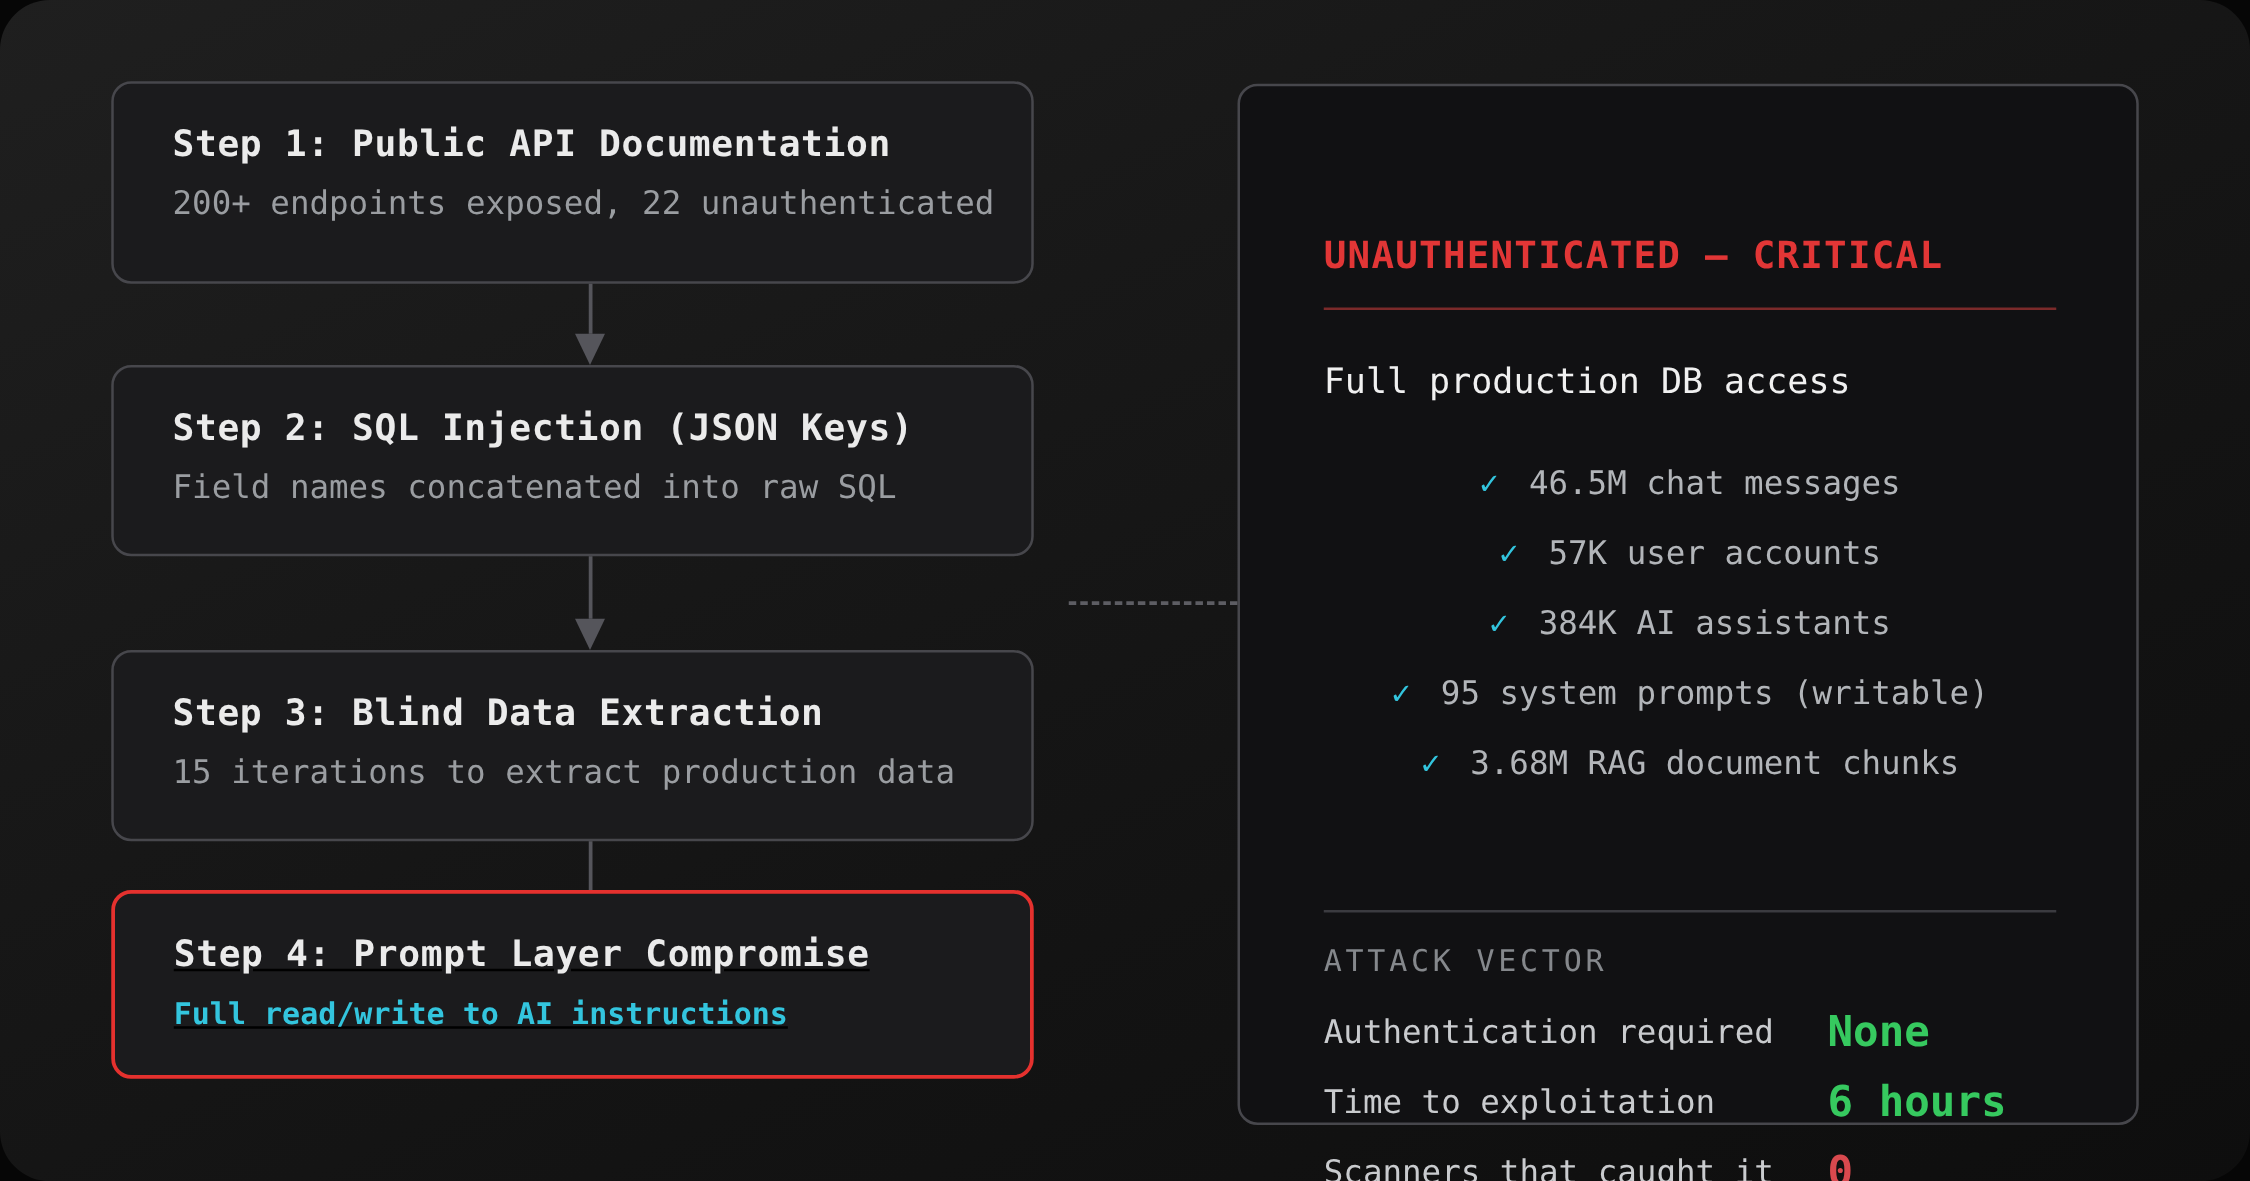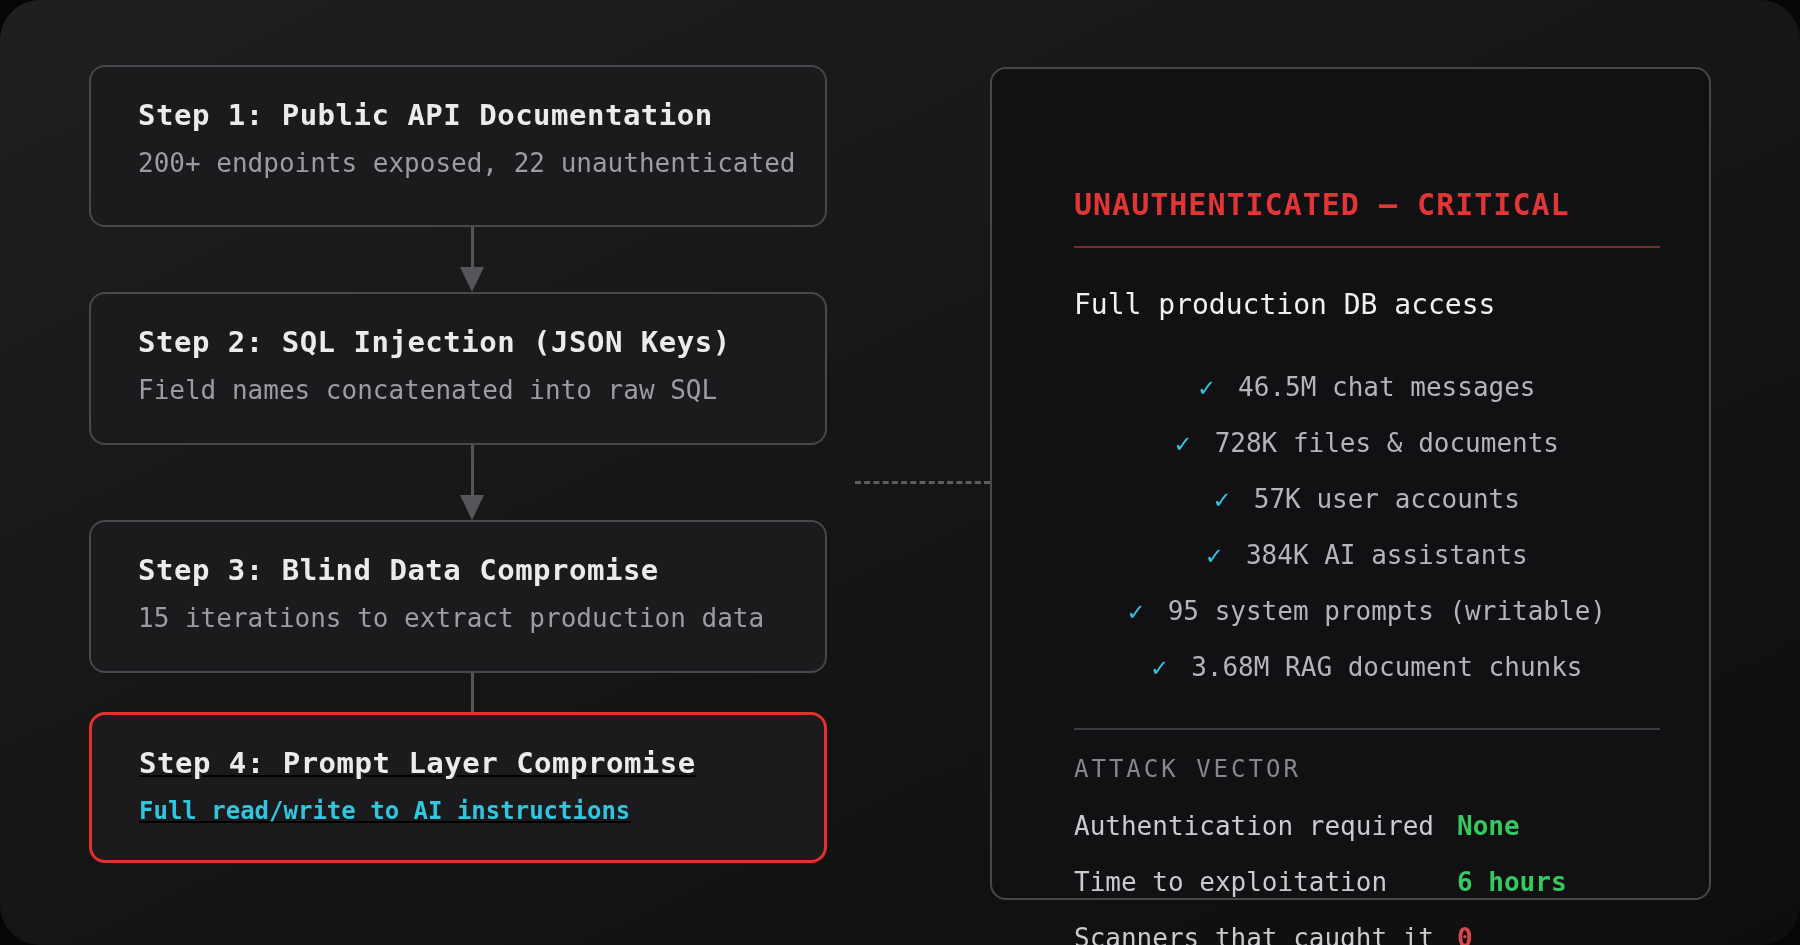--- a/index.html
+++ b/index.html
@@ -43,40 +43,40 @@
   }
   .dashed-connector{
     position:absolute;left:855px;top:481px;width:135px;height:0;
     border-top:3px dashed #5d5d63;
   }
   
   .panel{
     position:absolute;left:990px;top:67px;width:721px;height:833px;
     background:#111113;border:2px solid var(--border-gray);border-radius:16px;
   }
-  .panel > *{position:absolute;left:82px;width:586px;}
+  .panel > *{position:absolute;left:67px;width:586px;}
   .panel-heading{
     top:118px;font-size:30px;font-weight:bold;color:var(--accent-red);
     letter-spacing:1px;line-height:36px;white-space:nowrap;
   }
   .heading-rule{top:177px;height:2px;background:var(--rule-red);}
   .panel-summary{top:220px;font-size:28px;color:#f0f0f0;line-height:32px;white-space:nowrap;}
   .checklist{top:290px;list-style:none;}
   .checklist li{
     height:56px;line-height:56px;font-size:26px;color:#b2b5b9;white-space:nowrap;text-align:center;
   }
   .checklist .check{color:var(--accent-cyan);margin-right:24px;font-weight:bold;}
   .panel-sep{top:659px;height:2px;background:#3b3b40;}
   .section-label{
     top:686px;font-size:24px;color:#85888c;letter-spacing:3px;line-height:28px;
   }
   .kv-table{top:729px;}
   .kv-row{height:56px;line-height:56px;display:flex;white-space:nowrap;}
   .kv-label{width:383px;font-size:26px;color:#c9cbce;}
-  .kv-value{font-size:26px;font-weight:bold;}
+  .kv-value{font-size:34px;font-weight:bold;margin-left:20px;}
   .kv-value.green{color:var(--accent-green);}
   .kv-value.red{color:var(--value-red);}
 </style>
 </head>
 <body>
 
 <div class="canvas">
 
   <div class="step-box" style="top:65px;height:162px;">
     <div class="step-title">Step 1: Public API Documentation</div>
@@ -92,21 +92,21 @@
     <div class="step-title">Step 2: SQL Injection (JSON Keys)</div>
     <div class="step-sub">Field names concatenated into raw SQL</div>
   </div>
 
   <div class="arrow" style="top:445px;height:75px;">
     <div class="shaft"></div>
     <div class="head"></div>
   </div>
 
   <div class="step-box" style="top:520px;height:153px;">
-    <div class="step-title">Step 3: Blind Data Compromise</div>
+    <div class="step-title">Step 3: Blind Data Extraction</div>
     <div class="step-sub">15 iterations to extract production data</div>
   </div>
 
   <div class="arrow" style="top:673px;height:73px;">
     <div class="shaft"></div>
     <div class="head"></div>
   </div>
 
   <div class="step-box critical" style="top:712px;height:151px;text-decoration:underline;">
     <div class="step-title">Step 4: Prompt Layer Compromise</div>
@@ -115,21 +115,20 @@
 
   <div class="dashed-connector"></div>
 
   <div class="panel">
     <div class="panel-heading">UNAUTHENTICATED — CRITICAL</div>
     <div class="heading-rule"></div>
     <div class="panel-summary">Full production DB access</div>
 
     <ul class="checklist">
       <li><span class="check">✓</span><span>46.5M chat messages</span></li>
-      <li><span class="check">✓</span><span>728K files &amp; documents</span></li>
       <li><span class="check">✓</span><span>57K user accounts</span></li>
       <li><span class="check">✓</span><span>384K AI assistants</span></li>
       <li><span class="check">✓</span><span>95 system prompts (writable)</span></li>
       <li><span class="check">✓</span><span>3.68M RAG document chunks</span></li>
     </ul>
 
     <div class="panel-sep"></div>
     <div class="section-label">ATTACK VECTOR</div>
 
     <div class="kv-table">

